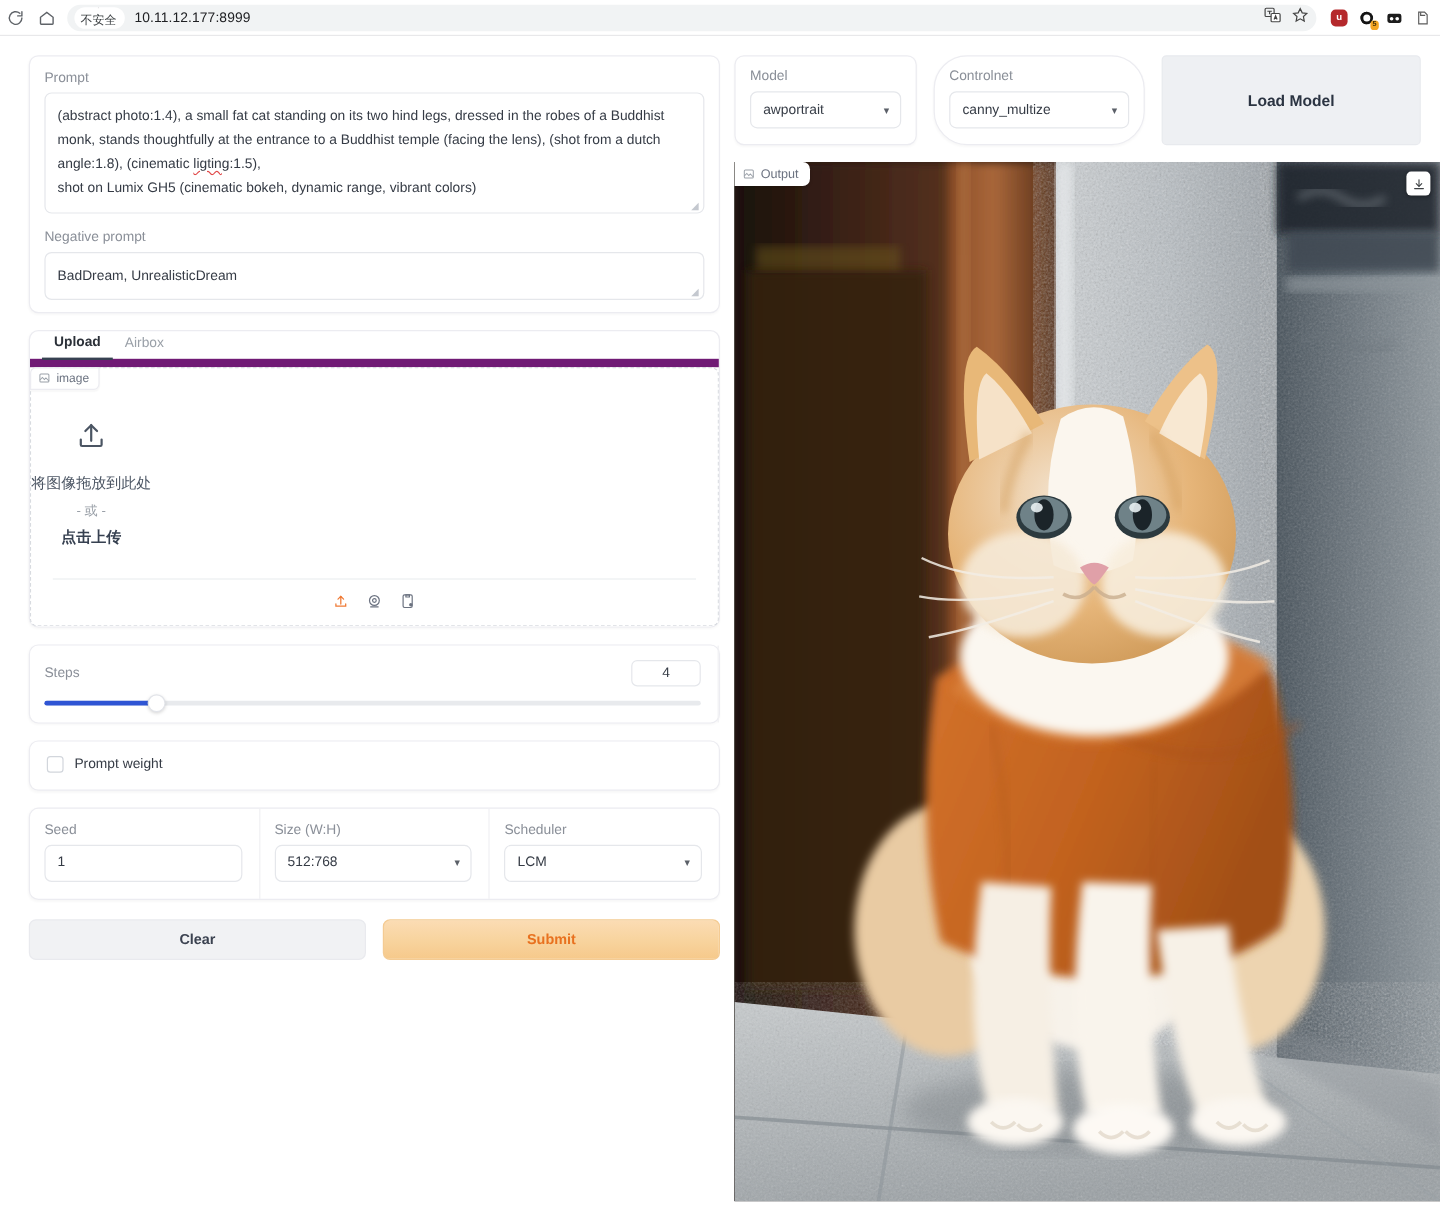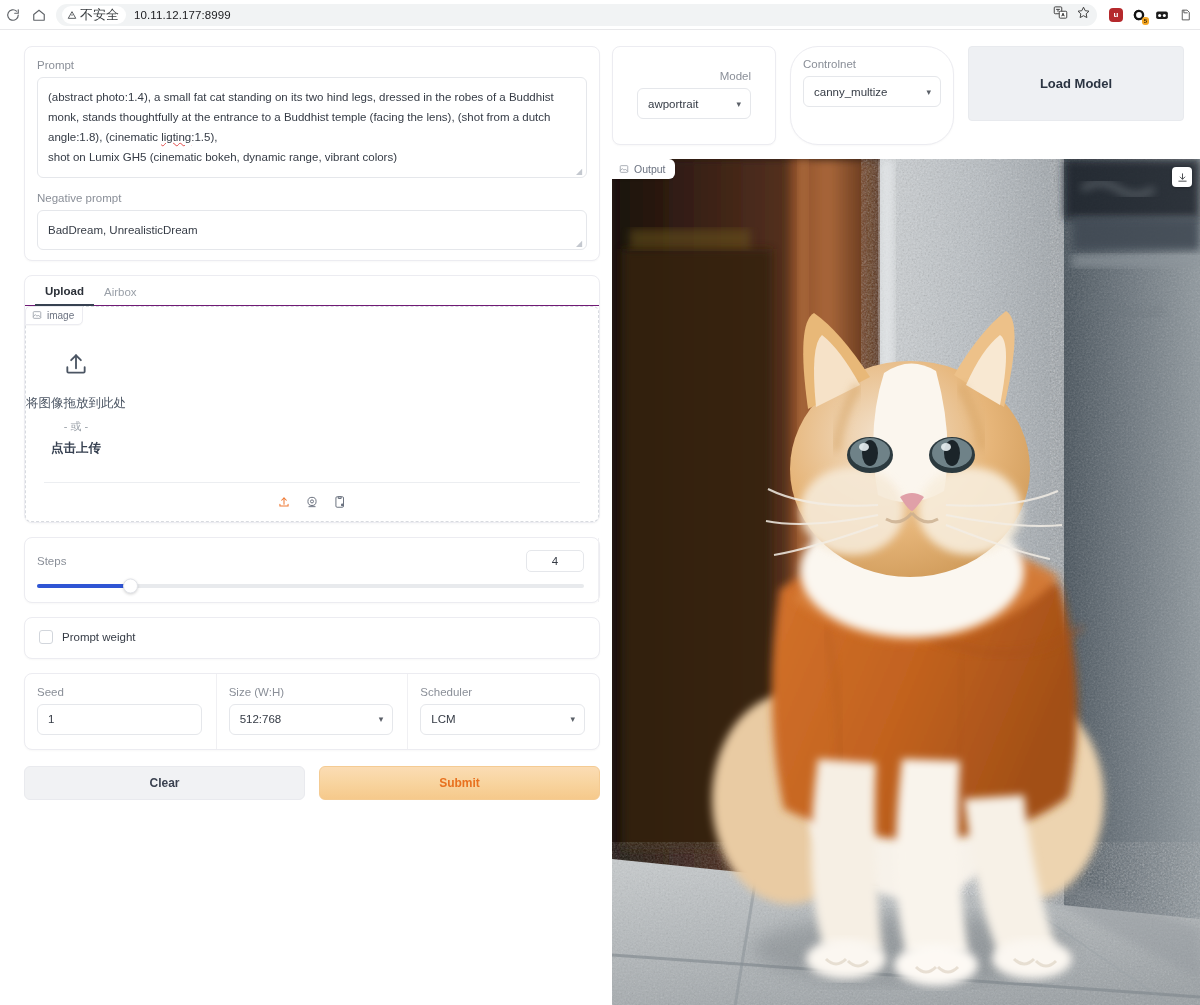--- a/index.html
+++ b/index.html
@@ -32,23 +32,24 @@
     display: flex; align-items: center;
     padding-left: 4px;
     position: relative;
   }
   .insecure-chip {
     display: flex; align-items: center; gap: 3px;
     background: #ffffff;
     border-radius: 10px;
     height: 18px;
     padding: 0 7px 0 5px;
-    font-size: 13px;
+    font-size: 10px;
     color: #3c4043;
     margin-left: 2px;
+    flex-direction: column;
   }
   .url-text {
     font-size: 11.5px; color: #202124;
     margin-left: 8px;
     letter-spacing: 0.1px;
   }
   .omni-right {
     position: absolute; right: 6px; top: 0;
     height: 22px; display: flex; align-items: center; gap: 8px;
   }
@@ -111,21 +112,21 @@
   .spell-underline {
     text-decoration: underline;
     text-decoration-style: wavy;
     text-decoration-color: #e14b4b;
     text-decoration-thickness: 1px;
   }
 
   
   .tabs-row {
     display: flex; align-items: flex-end;
-    border-bottom: 1px solid #701a75;
+    border-bottom: 7px solid #701a75;
     padding: 0 10px;
     height: 30px;
   }
   .tab {
     font-size: 11.5px;
     padding: 6px 10px 7px 10px;
     color: #9aa0a8;
     cursor: pointer;
   }
   .tab.active {
@@ -481,21 +482,21 @@
     </div>
 
     <div class="btn-row">
       <div class="btn btn-clear">Clear</div>
       <div class="btn btn-submit">Submit</div>
     </div>
   </div>
 
   <div class="col-right">
     <div class="right-top">
-      <div class="right-block" style="display:flex;gap:0;padding:12px;text-align:right;">
+      <div class="right-block" style="display:flex;gap:0;padding:0;">
         <div style="flex:1;padding:11px 12px 13px 12px;">
           <span class="label">Model</span>
           <div class="select">
             <span>awportrait</span>
             <span class="caret">▾</span>
           </div>
         </div>
       </div>
       <div class="right-block" style="padding:11px 12px 13px 12px;border-radius:28px;">
         <span class="label">Controlnet</span>

